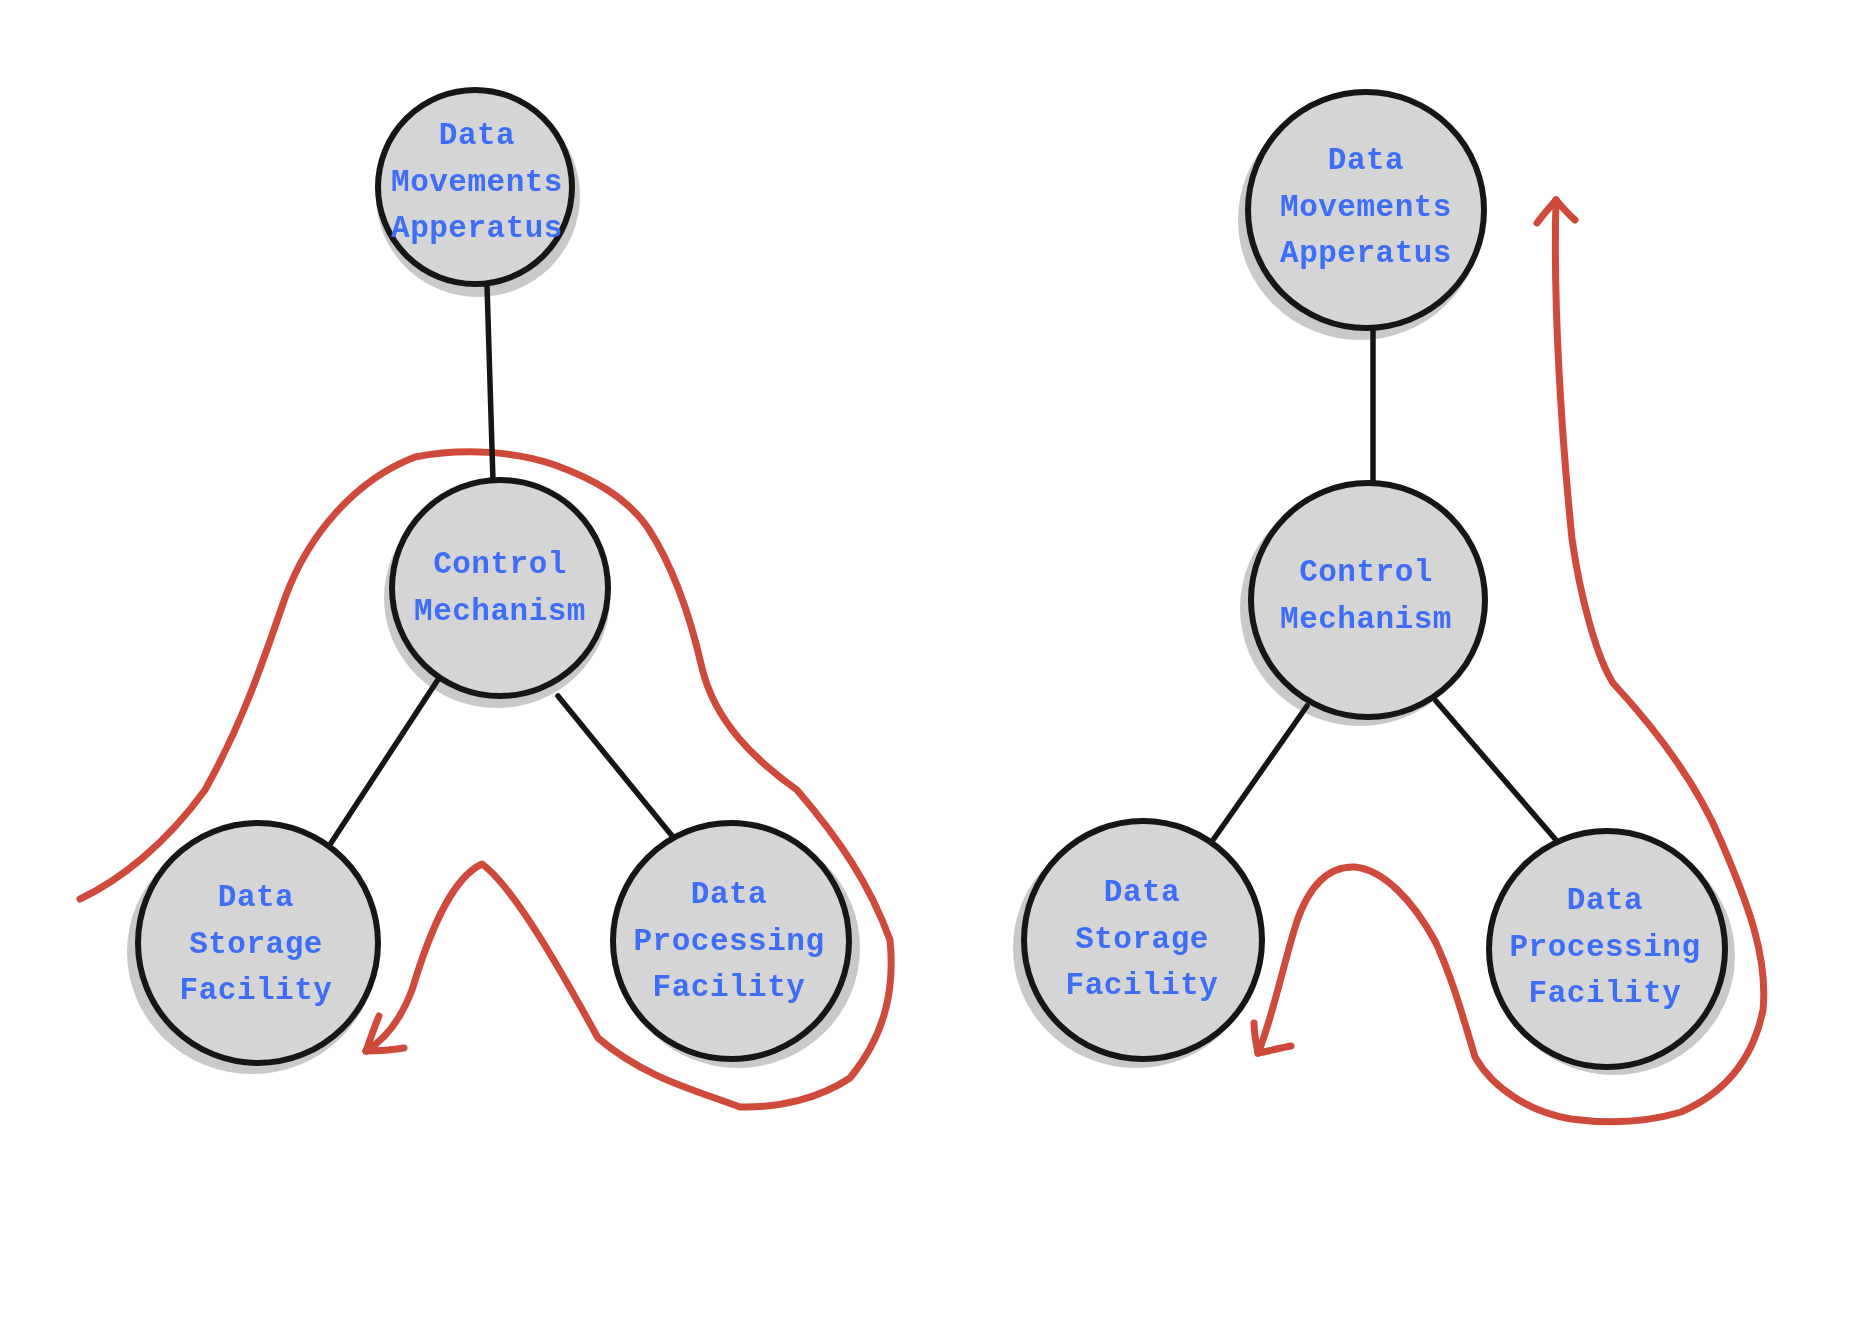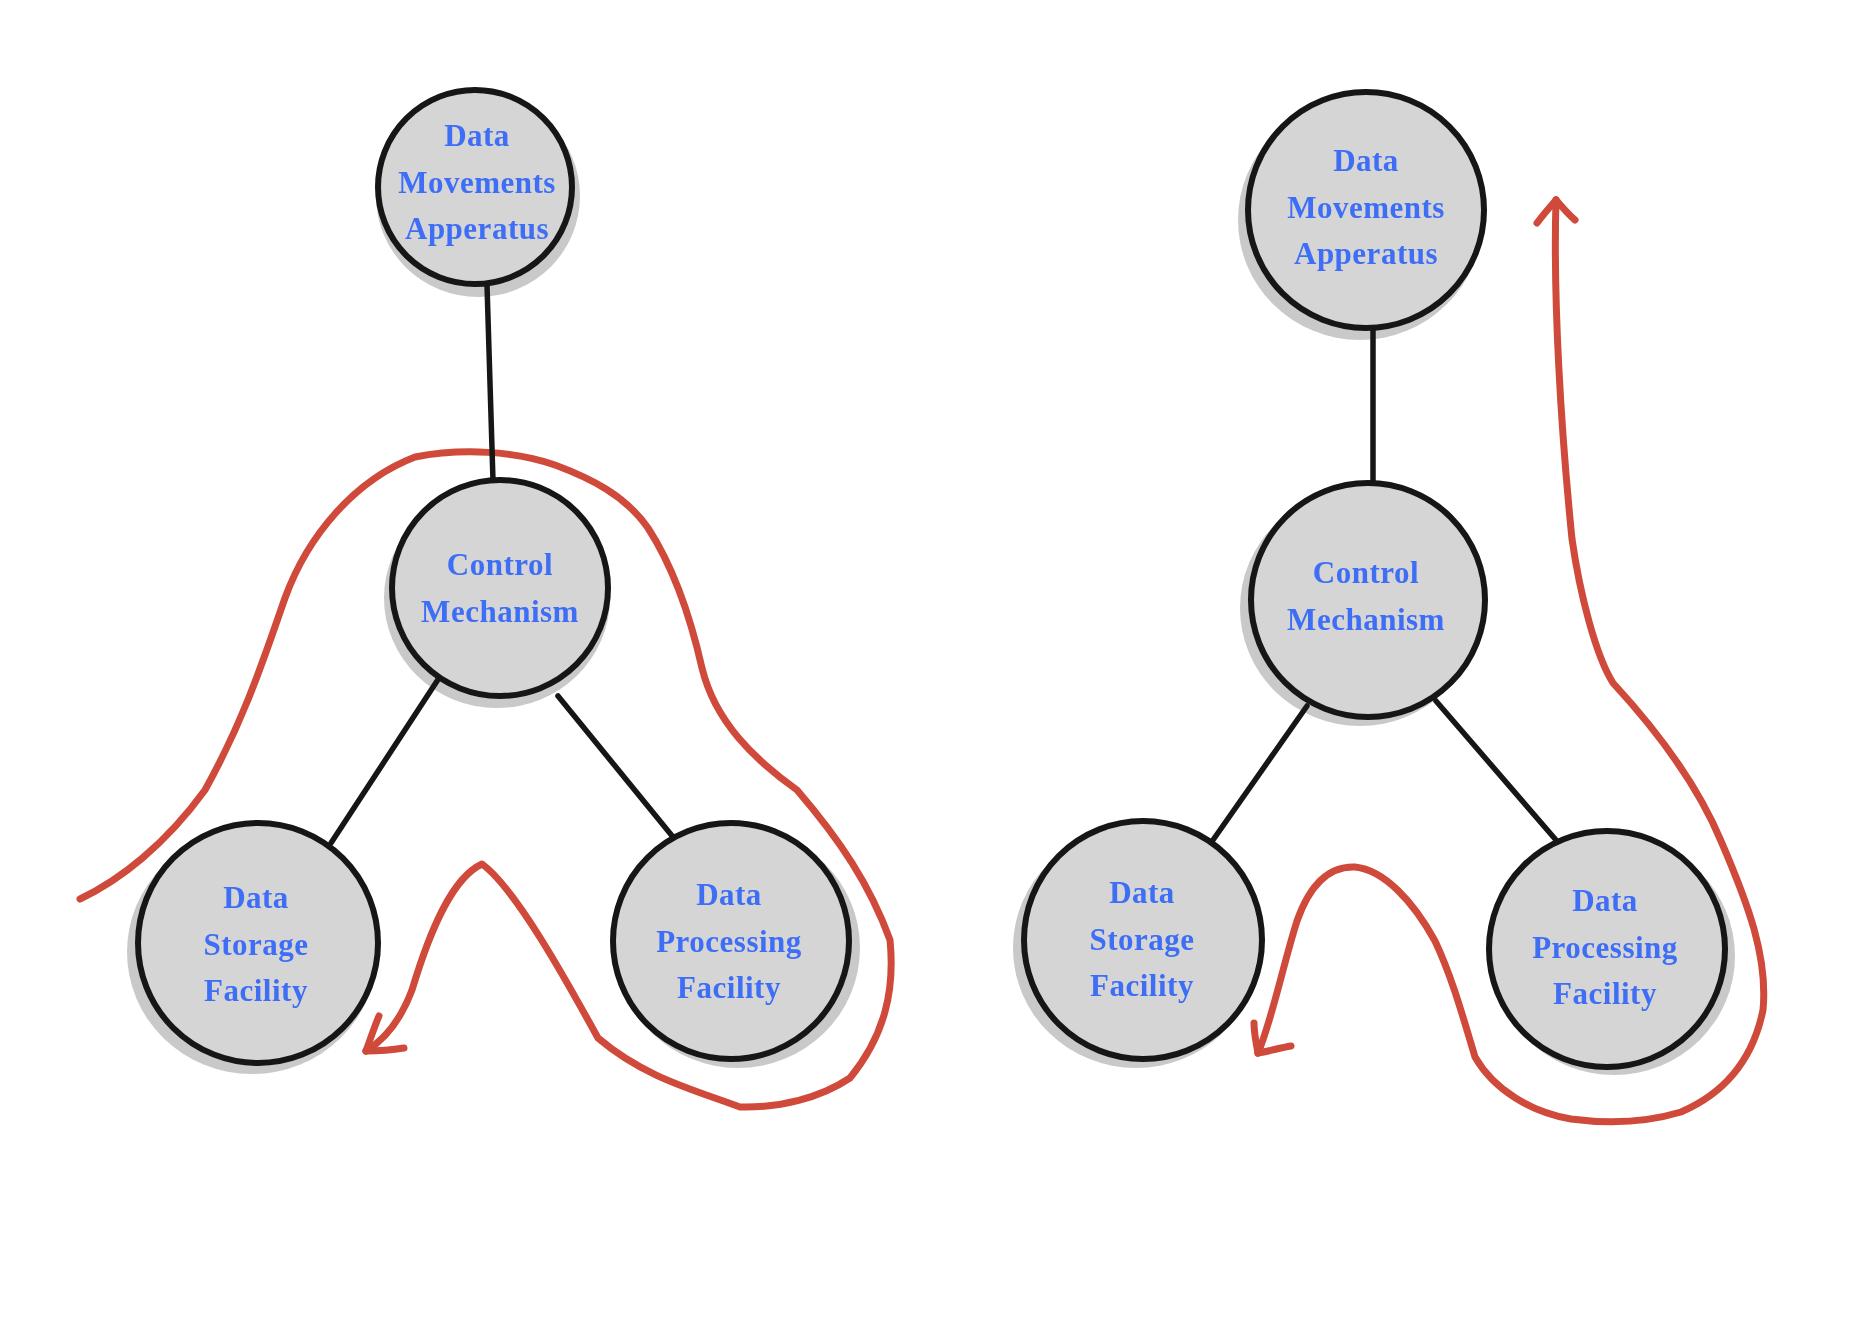--- a/index.html
+++ b/index.html
@@ -9,21 +9,21 @@
     --node-shadow:#c9c9c9;
     --stroke-black:#161616;
     --background:#ffffff;
   }
   html,body{margin:0;padding:0;background:var(--background);}
   .canvas{
     position:relative;
     width:1875px;height:1317px;
     background:var(--background);
     overflow:hidden;
-    font-family:Liberation Serif, serif;
+    font-family:Liberation Mono, monospace;
   }
   .canvas svg{position:absolute;left:0;top:0;}
   .node-shadow{fill:var(--node-shadow);stroke:none;}
   .node-circle{fill:var(--node-fill);stroke:var(--stroke-black);stroke-width:6;}
   .edge{stroke:var(--stroke-black);stroke-width:5.5;stroke-linecap:round;fill:none;}
   .red-stroke{stroke:var(--accent-red);stroke-width:7;stroke-linecap:round;stroke-linejoin:round;fill:none;}
   .node-label{
     position:absolute;
     transform:translate(-50%,-50%);
     color:var(--node-text-blue);

